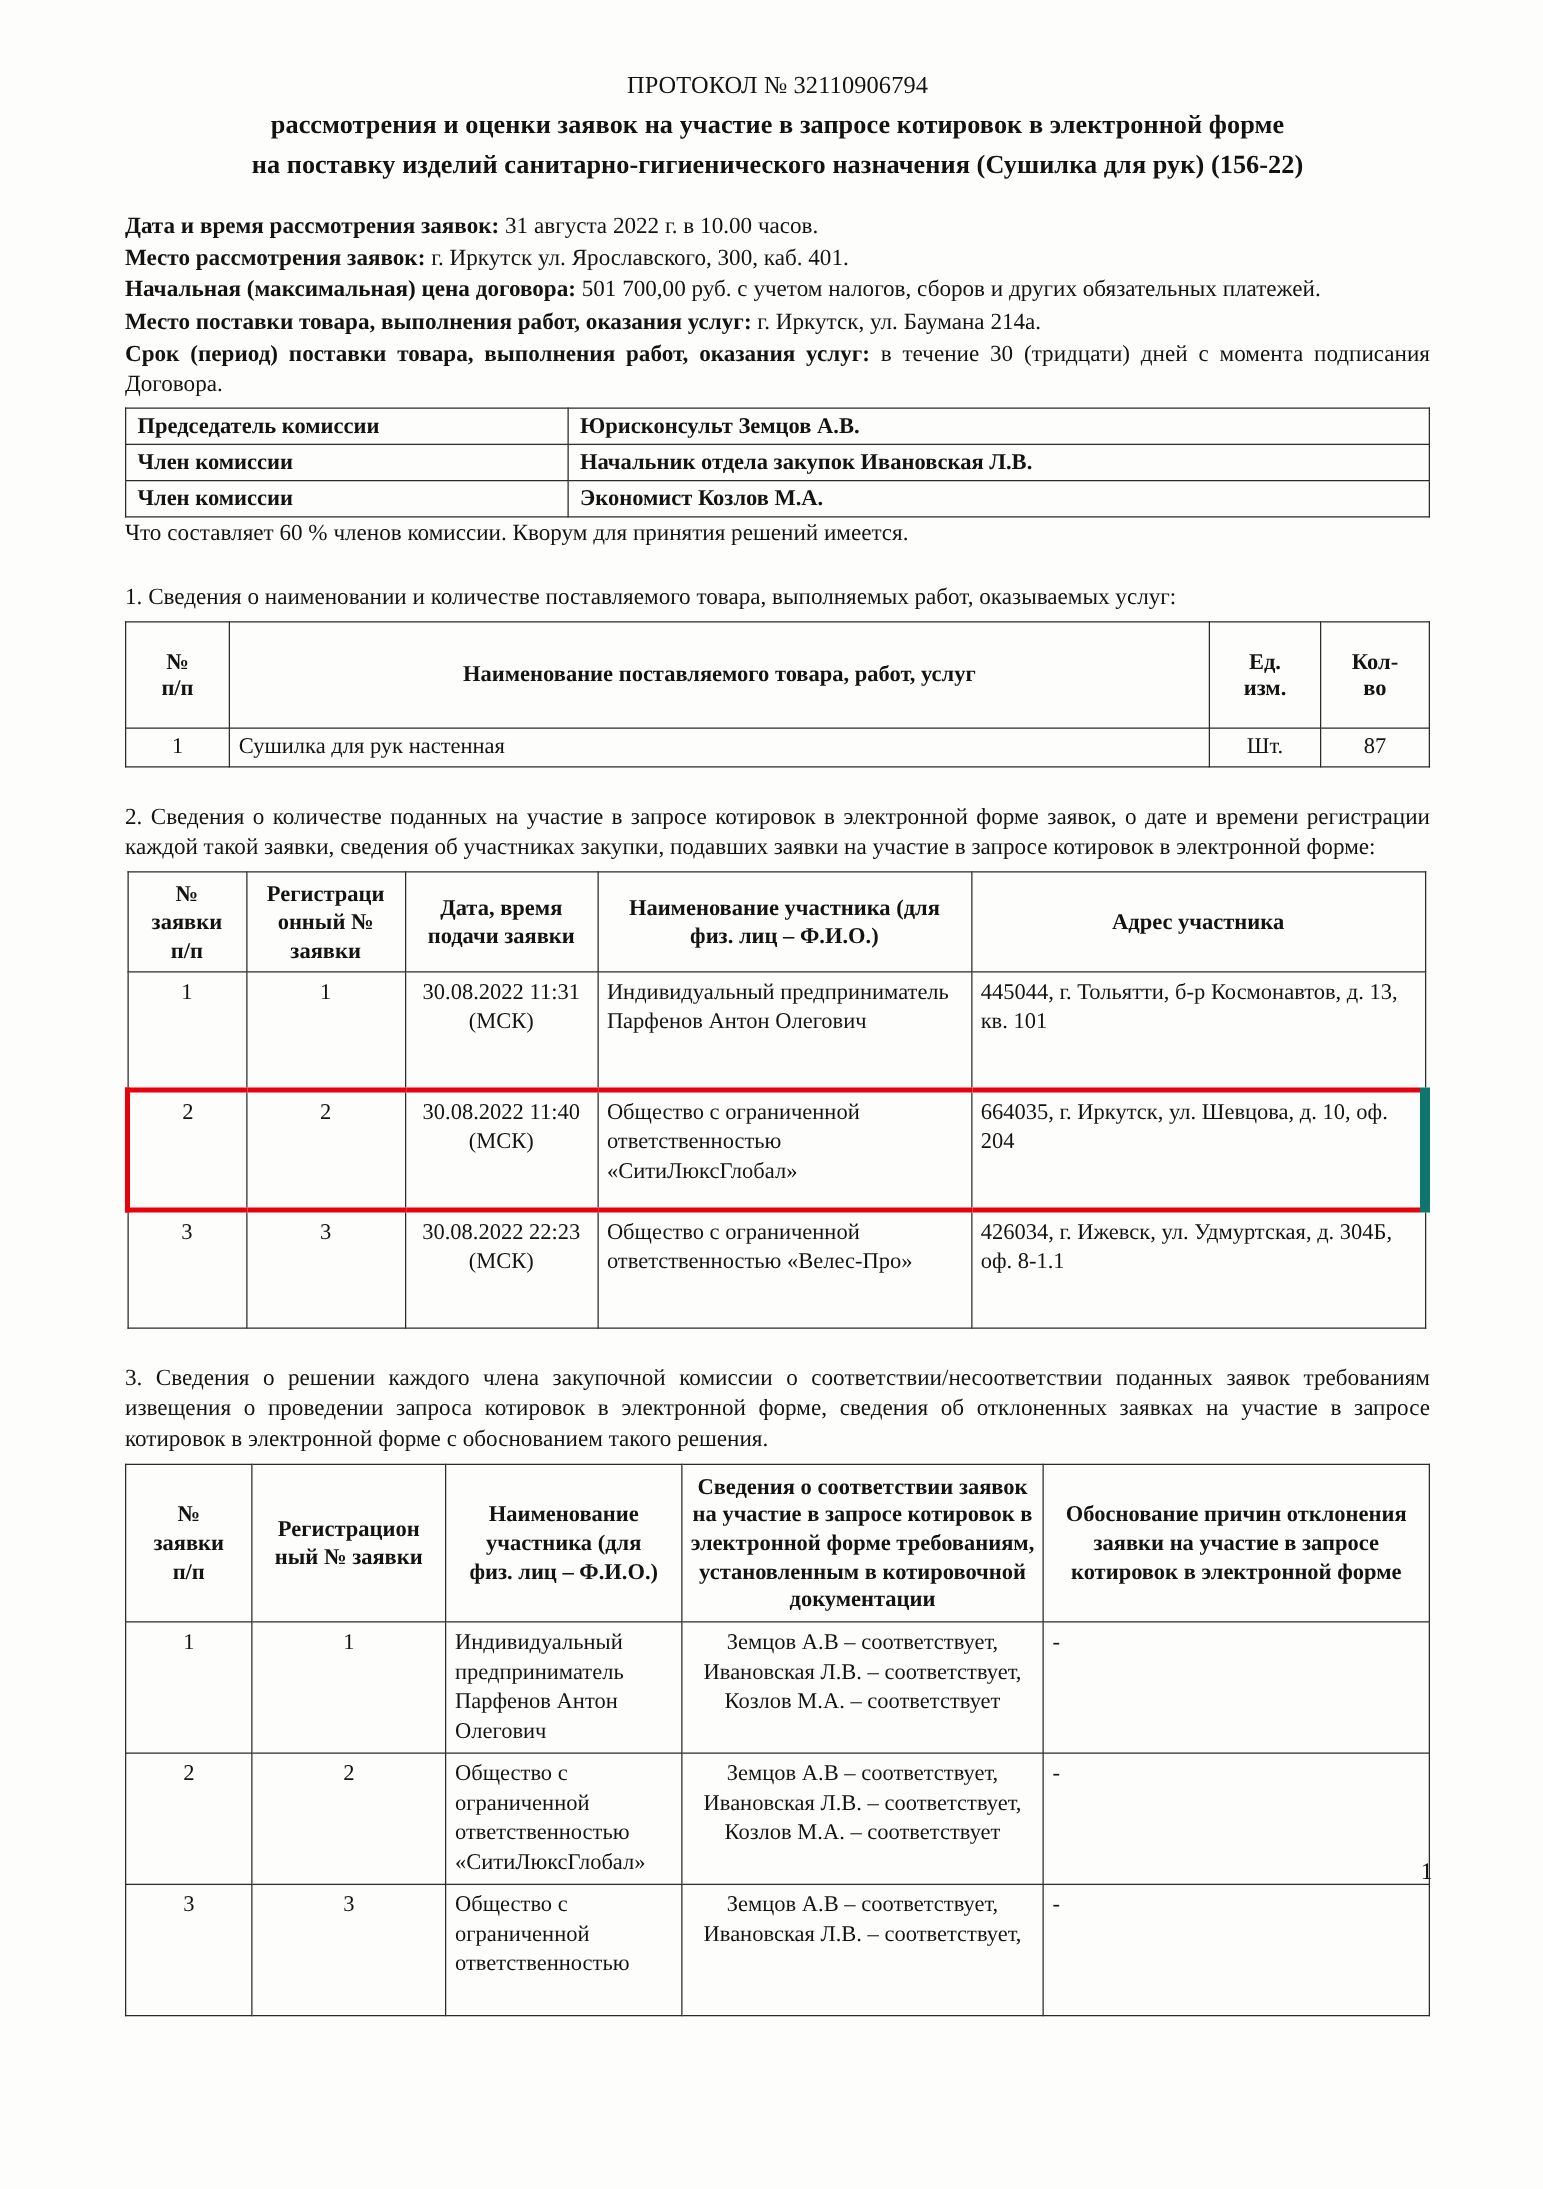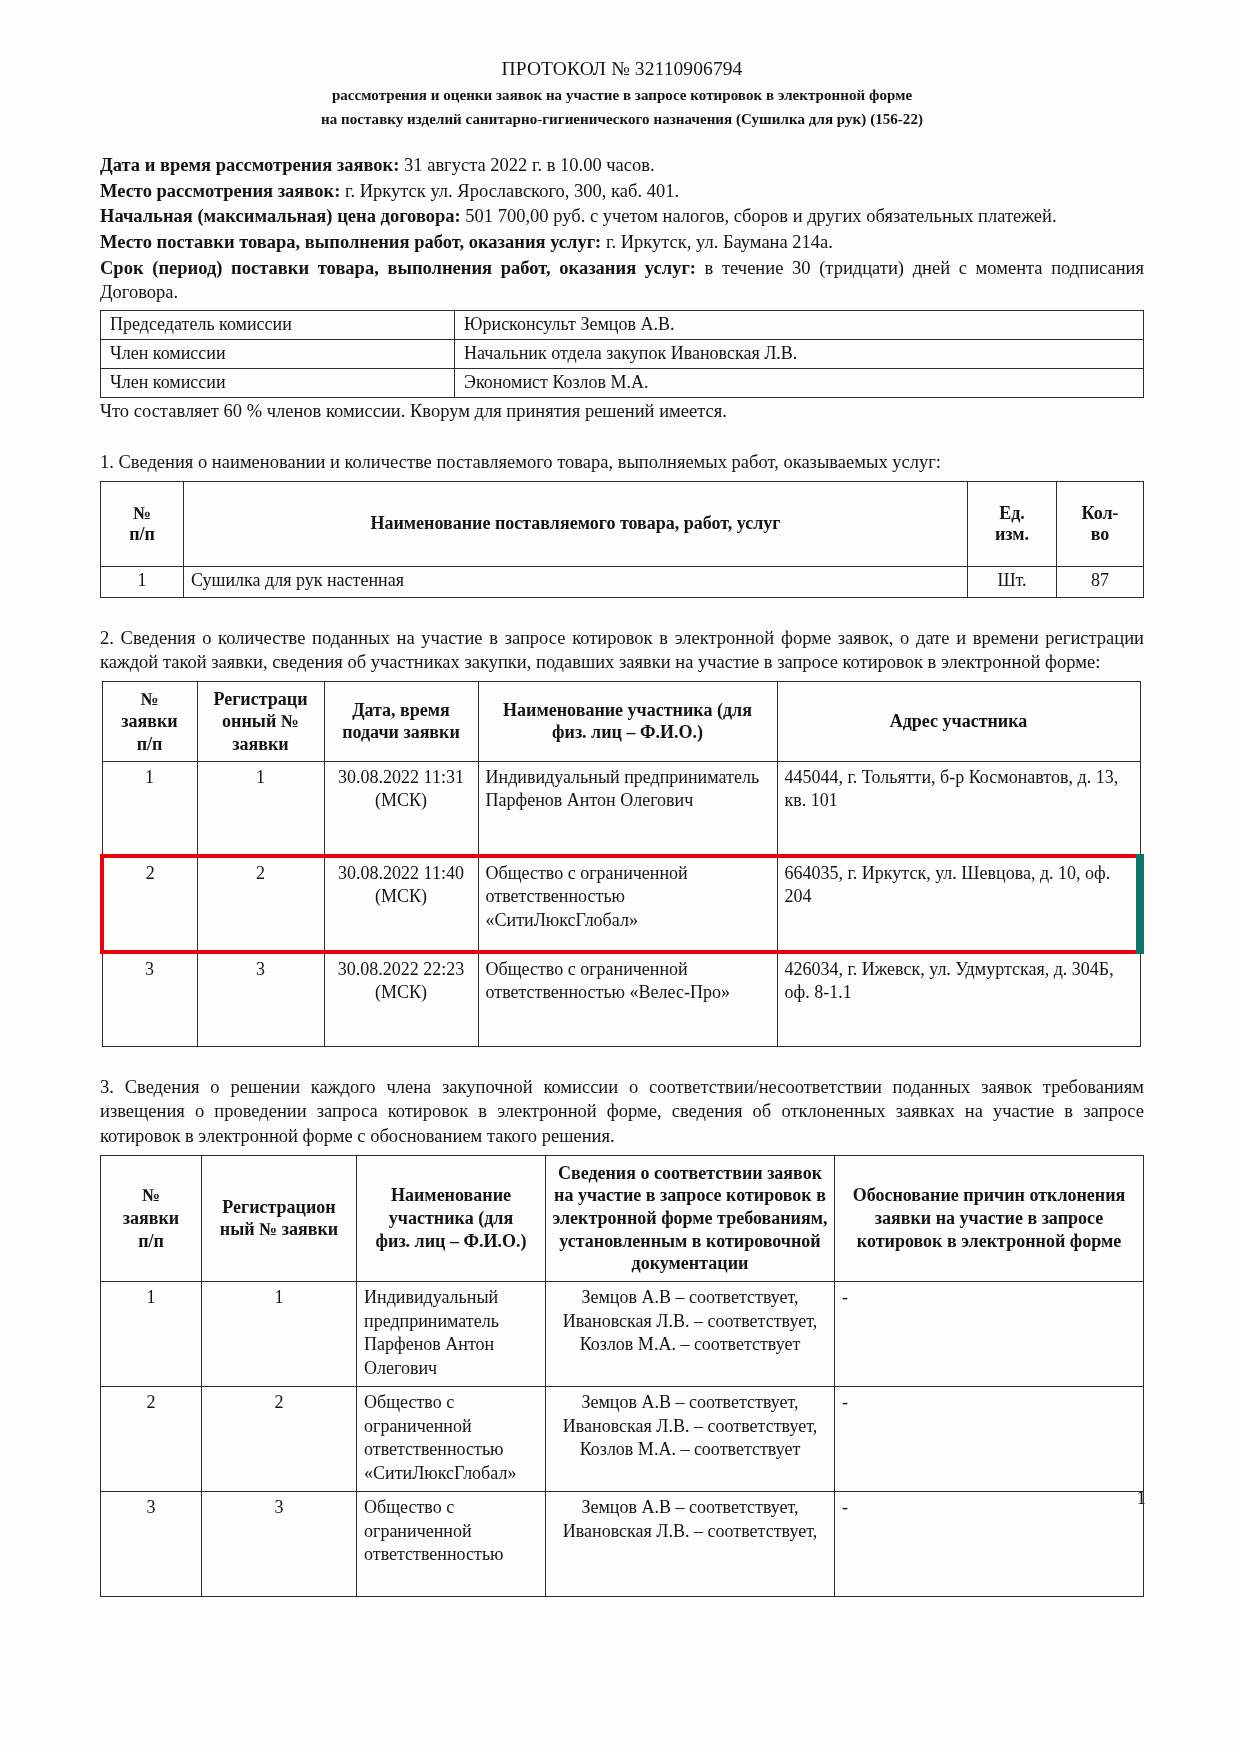--- a/index.html
+++ b/index.html
@@ -33,21 +33,21 @@
     text-align: center;
   }
   .title-line-1 {
     font-weight: normal;
     font-size: 19.5px;
     letter-spacing: 0.1px;
   }
   .title-line-2,
   .title-line-3 {
     font-weight: bold;
-    font-size: 15px;
+    font-size: 21px;
     margin-top: 7px;
     letter-spacing: 0.05px;
   }
   .doc-date {
     text-align: right;
     font-size: 18.5px;
     margin-top: 31px;
     padding-right: 10px;
   }
   
@@ -75,20 +75,21 @@
     text-align: left;
   }
   
   .commission-table {
     margin-top: 5px;
     font-size: 18px;
   }
   .commission-table td {
     height: 22px;
     padding: 3px 9px;
+    font-weight: bold;
   }
   .commission-table td.c1 { width: 335px; }
   .note-line {
     font-size: 18.5px;
     margin-top: 3px;
   }
   
   .section-head {
     font-size: 18.5px;
     line-height: 1.33;

